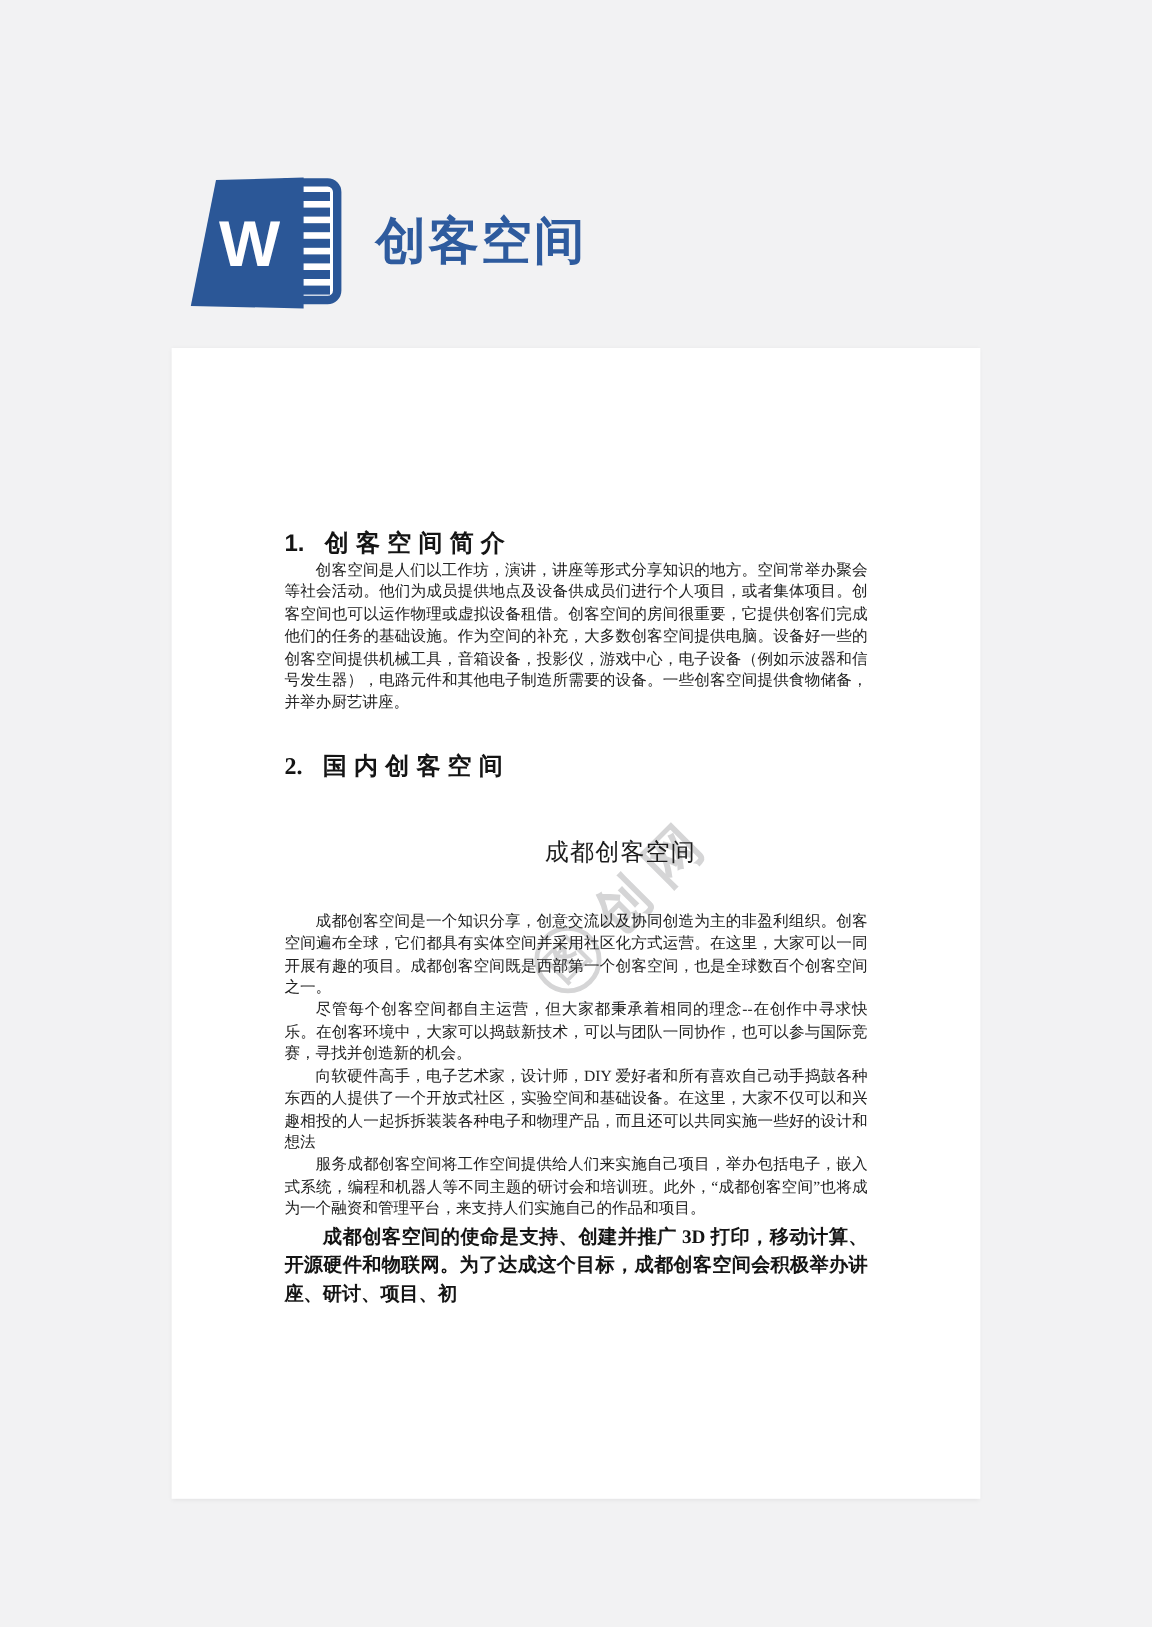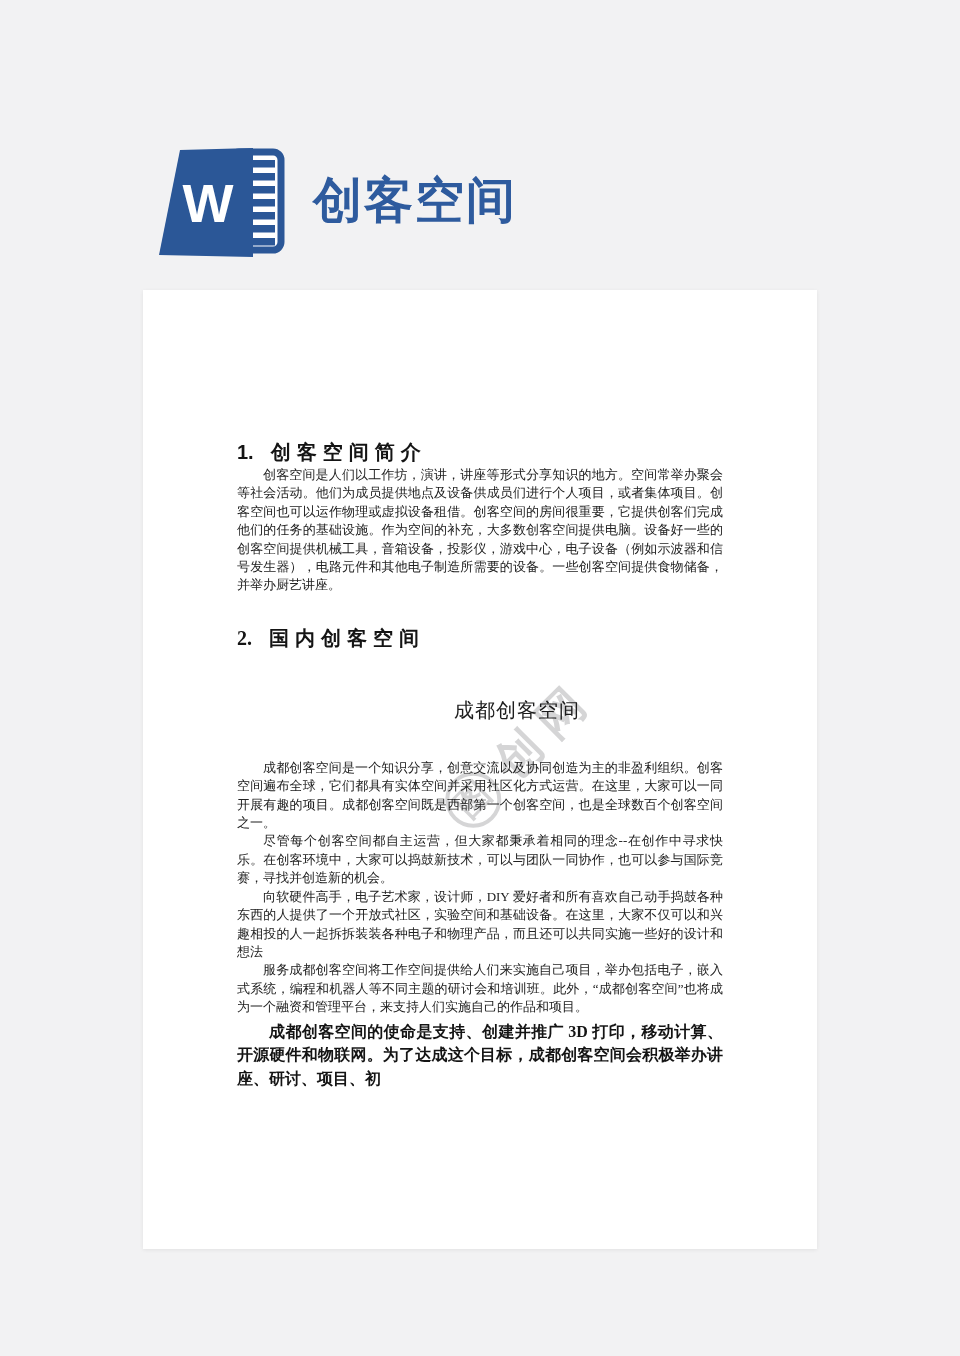--- a/index.html
+++ b/index.html
@@ -10,21 +10,21 @@
   }
   
   .doc-header{
     position:absolute;left:150px;top:145px;
     display:flex;align-items:center;
   }
   .word-logo{width:137px;height:118px;display:block;flex:0 0 auto;}
   .app-title{
     margin:0 0 6px 26px;
     font-family:"Liberation Sans","DejaVu Sans",sans-serif;
-    font-weight:bold;font-size:49px;letter-spacing:2px;
+    font-weight:bold;font-size:42px;letter-spacing:2px;
     color:#2e5b9e;white-space:nowrap;
   }
   
   .page{
     position:absolute;left:143px;top:290px;width:674px;height:959px;
     background:#ffffff;
     box-shadow:0 1px 4px rgba(0,0,0,0.07);
   }
   .page-content{
     position:absolute;left:94px;top:0;width:486px;z-index:2;

